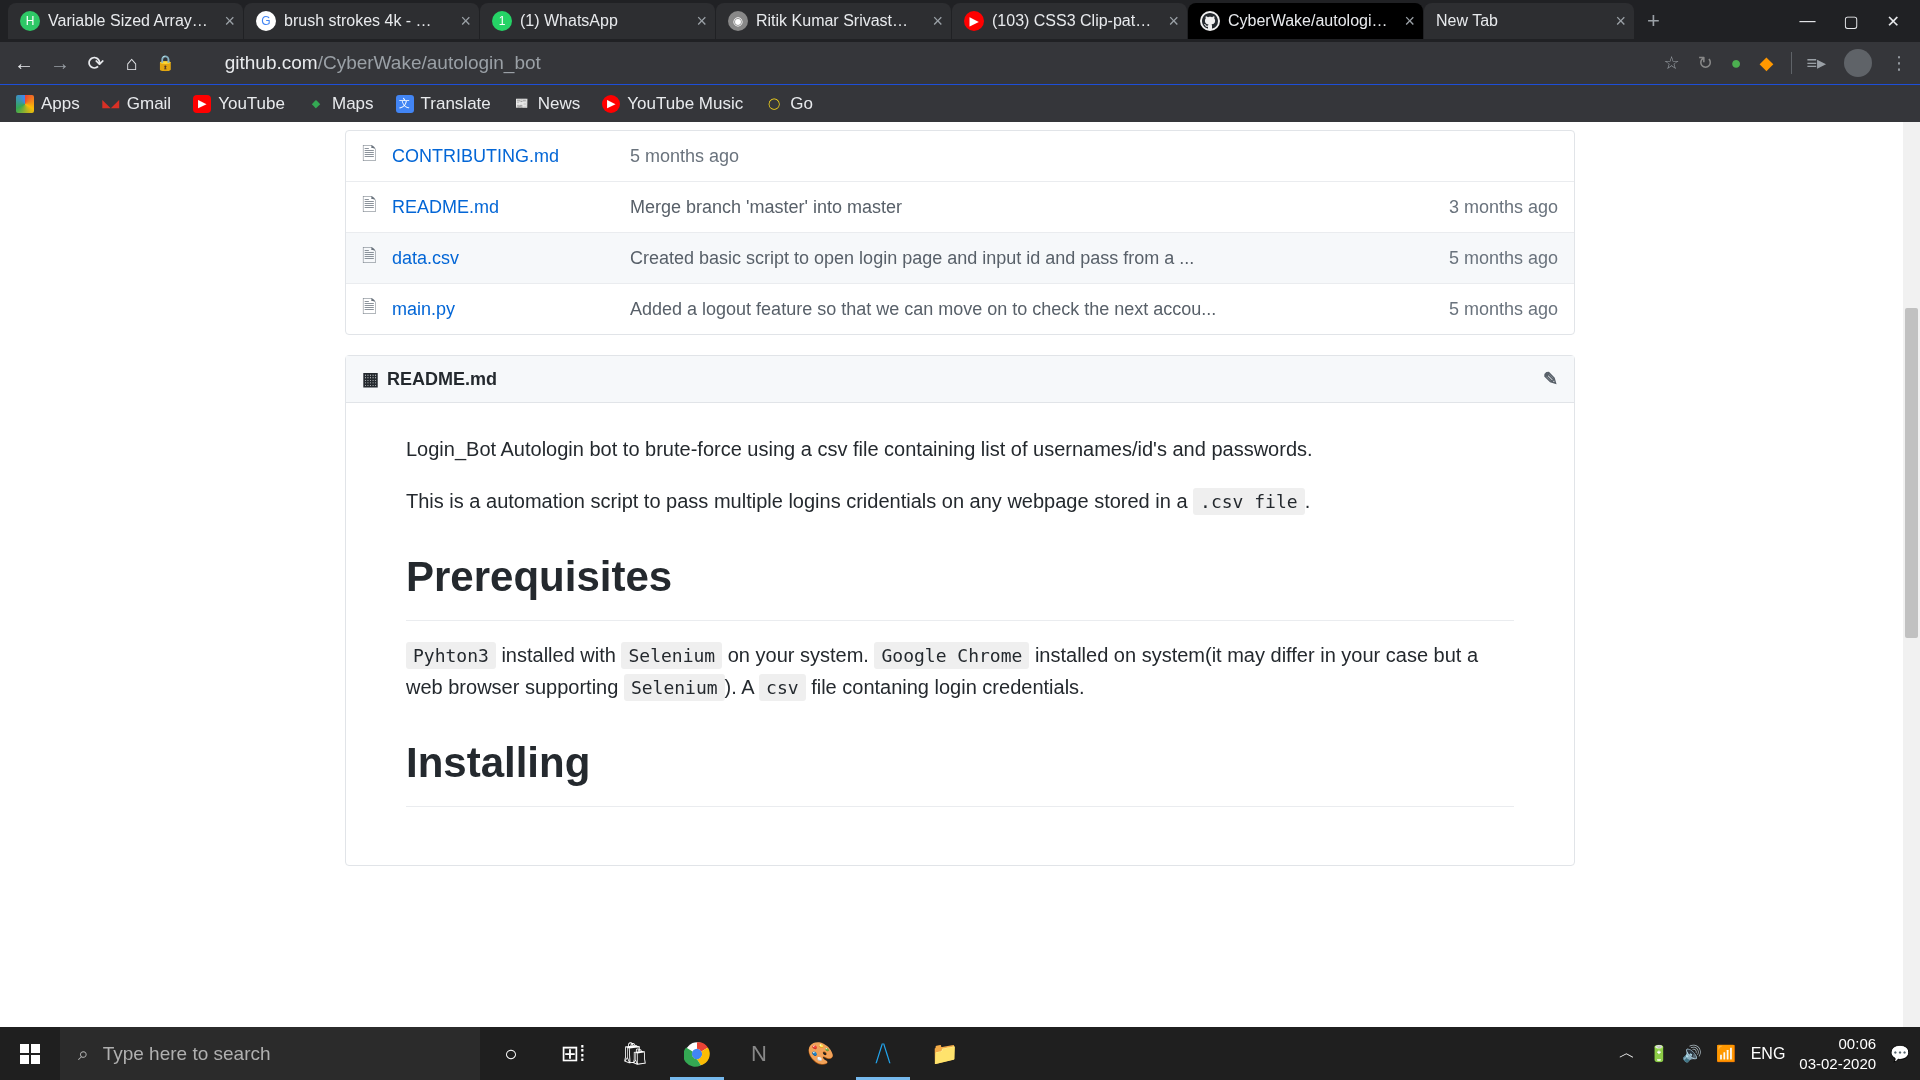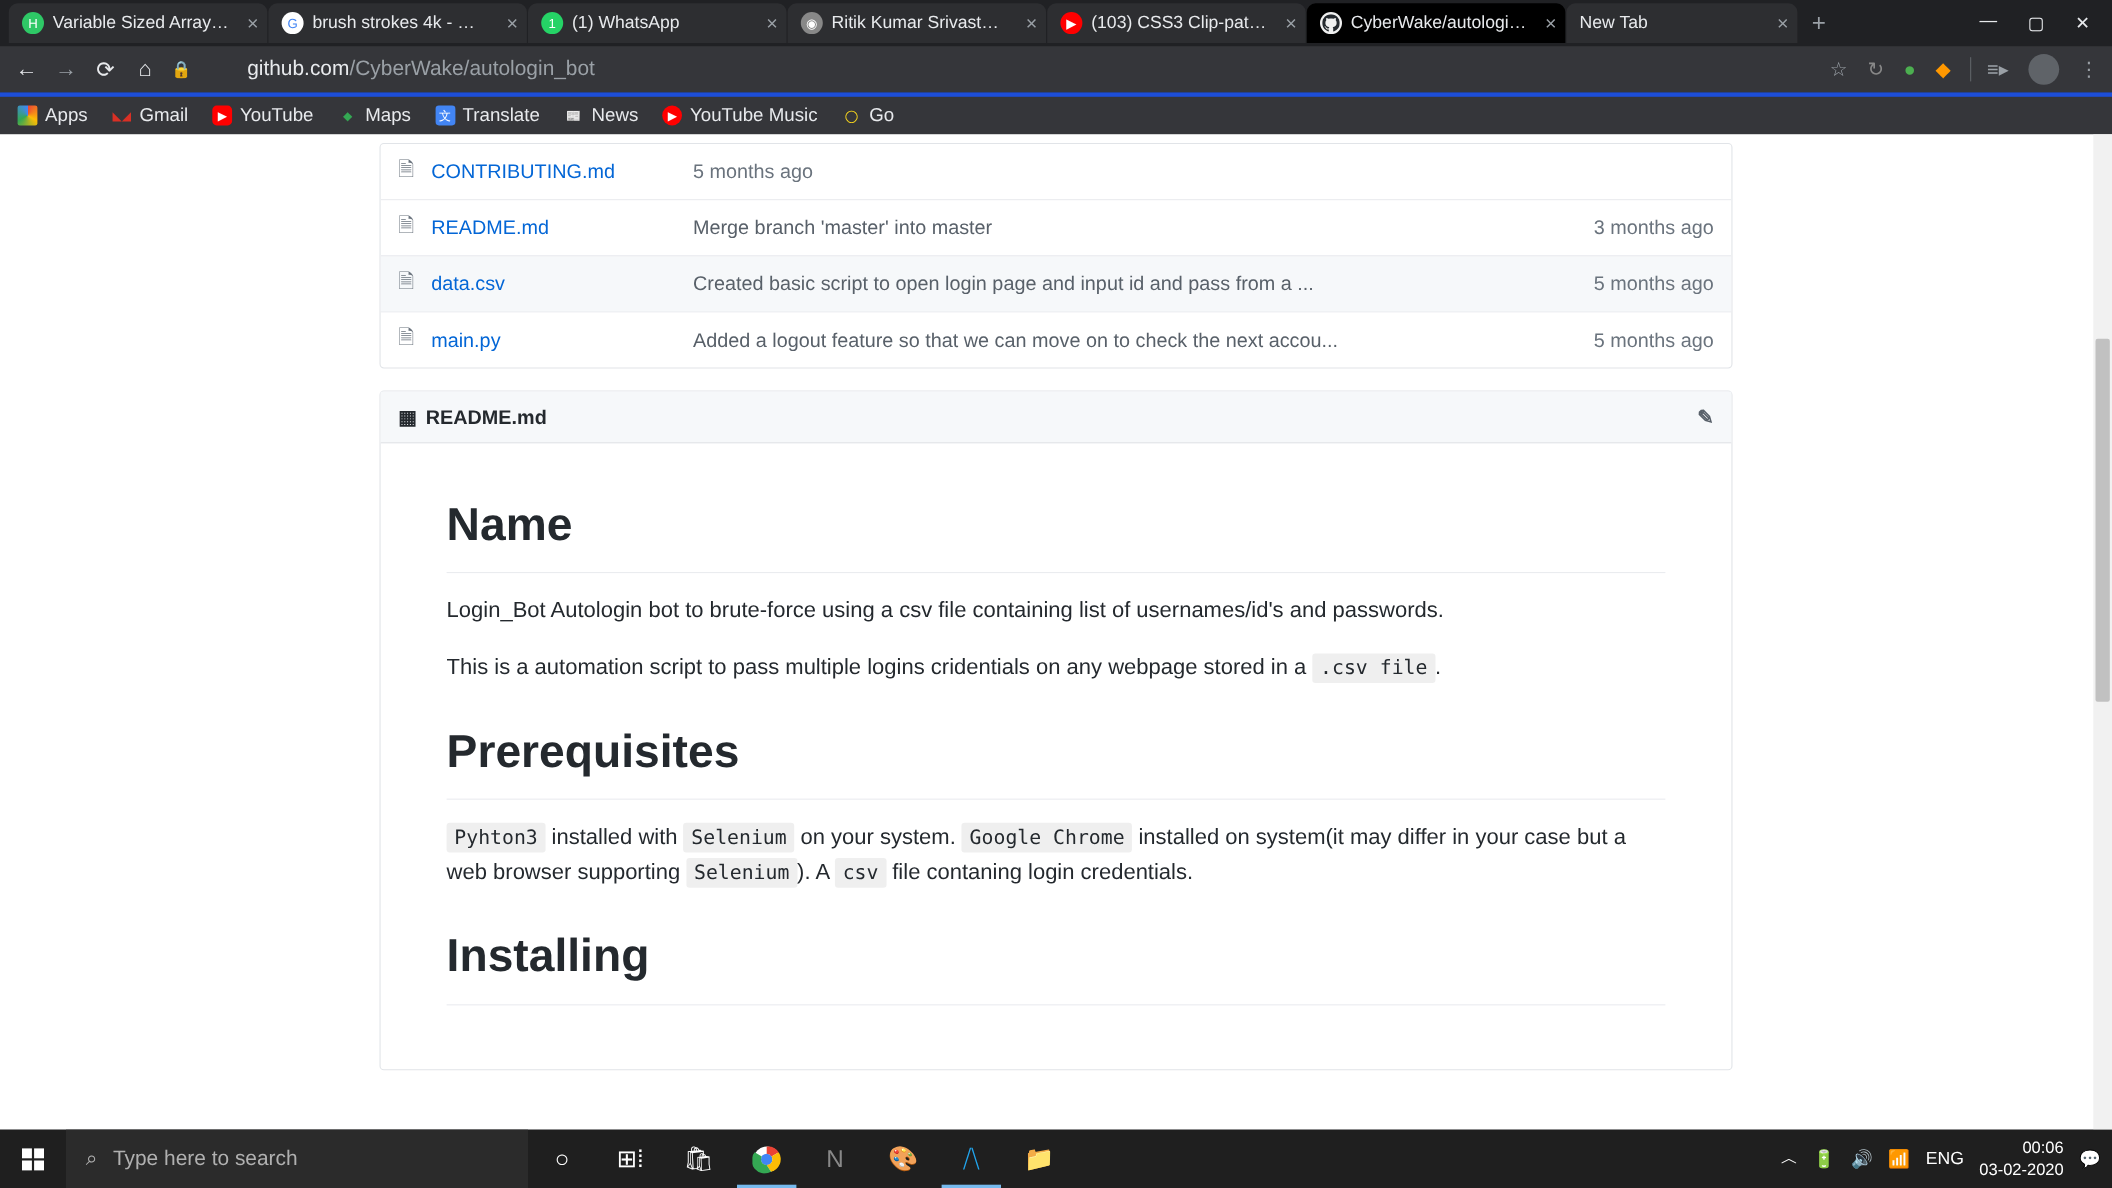--- a/index.html
+++ b/index.html
@@ -86,21 +86,21 @@
 .url { color: #e8eaed; font-size: 19px; margin-left: 40px; }
 .url-dim { color: #9aa0a6; }
 .toolbar-right { display: flex; align-items: center; gap: 18px; }
 .toolbar-icon { color: #9aa0a6; font-size: 18px; cursor: pointer; }
 .avatar { width: 28px; height: 28px; border-radius: 50%; background: #5f6368; }
 
 
 .bookmarks {
   height: 38px;
   background: #35363a;
-  border-top: 4px solid #1d4ed8;
+  border-top: 1px solid #1d4ed8;
   display: flex;
   align-items: center;
   padding: 0 16px;
   gap: 22px;
 }
 .bookmark {
   display: flex;
   align-items: center;
   gap: 7px;
   color: #e8eaed;
@@ -408,21 +408,20 @@
       </div>
     </div>
 
     <div class="readme-box">
       <div class="readme-header">
         <span>▦</span>
         <span>README.md</span>
         <span class="edit">✎</span>
       </div>
       <div class="readme-body">
-        <h1>Name</h1>
         <p>Login_Bot Autologin bot to brute-force using a csv file containing list of usernames/id's and passwords.</p>
 
         <p><span>This is a automation script to pass multiple logins cridentials on any webpage stored in a </span><code>.csv file</code><span>.</span></p>
 
         <h1>Prerequisites</h1>
         <p><code>Pyhton3</code><span> installed with </span><code>Selenium</code><span> on your system. </span><code>Google Chrome</code><span> installed on system(it may differ in your case but a web browser supporting </span><code>Selenium</code><span>). A </span><code>csv</code><span> file contaning login credentials.</span></p>
 
         <h1>Installing</h1>
 
       </div>

